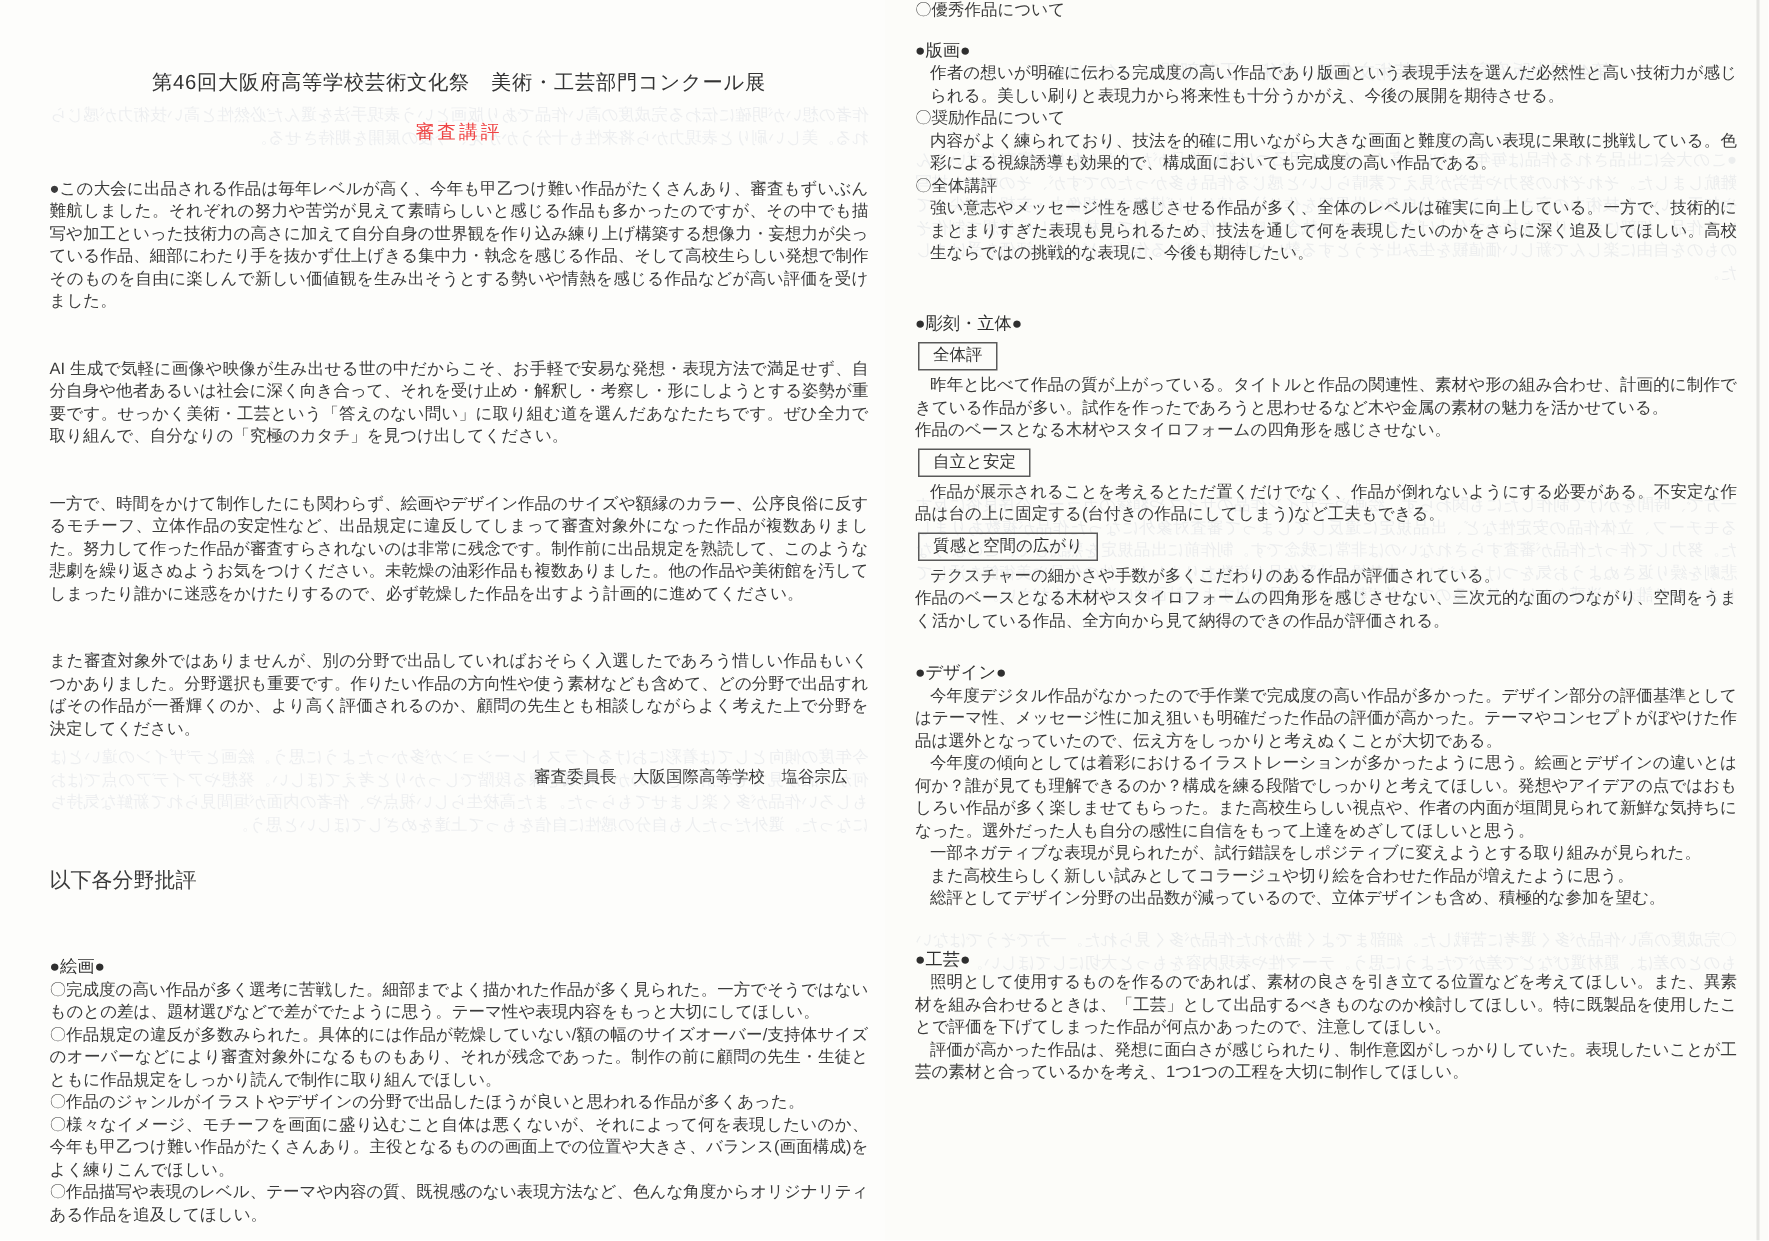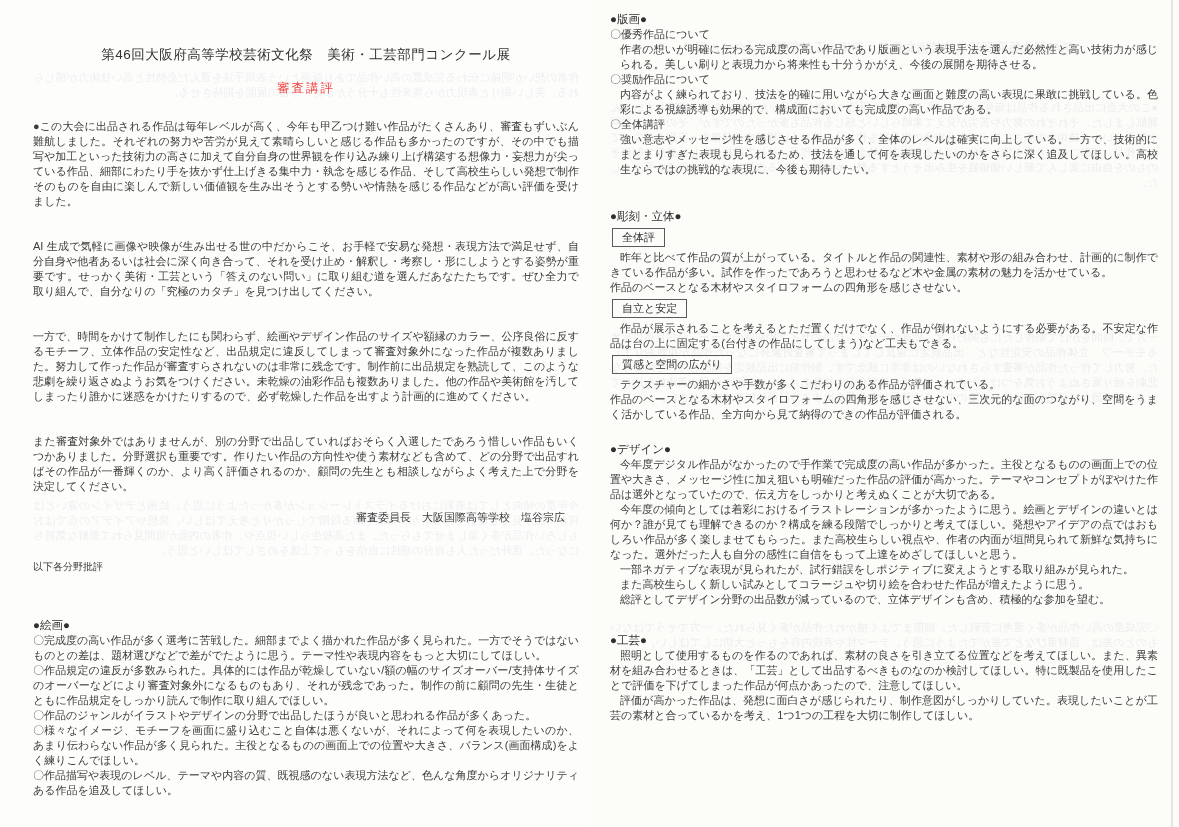--- a/index.html
+++ b/index.html
@@ -15,21 +15,21 @@
   .content{position:relative;z-index:2;}
   .content-left{margin:0 11px 0 33px;width:546px;}
   .content-right{margin:0 21px 0 20px;width:548px;}
   p{margin:0;}
   .body-text{font-size:11px;line-height:15px;text-align:justify;}
   .doc-title{font-size:13.5px;text-align:center;padding-top:46px;letter-spacing:.5px;color:#333;}
   .doc-subtitle{font-size:12.5px;text-align:center;margin-top:16px;letter-spacing:2px;color:#ef4444;}
   .para{margin-top:30px;}
   .para-first{margin-top:22px;}
   .signature{margin-top:16px;text-align:right;padding-right:14px;font-size:11px;}
-  .fields-note{margin-top:34px;font-size:10px;}
+  .fields-note{margin-top:54px;font-size:14px;}
   .section-heading{font-size:11.5px;margin-top:0;color:#2f2f2f;}
   .painting-heading{margin-top:44px;}
   .entry-label{font-size:11px;line-height:15px;}
   .entry-text{padding-left:10px;}
   .box-label{display:inline-block;border:1px solid #5a5a5a;padding:1px 9px 2px 9px;
     font-size:11px;line-height:14px;margin:4px 0 3px 2px;background:transparent;color:#333;}
   .box-text1{text-indent:10px;}
   .box-text2{text-indent:0;}
   .indent1{text-indent:10px;}
   .sculpt-heading{margin-top:32px;}
@@ -60,36 +60,36 @@
     <p class="body-text para">また審査対象外ではありませんが、別の分野で出品していればおそらく入選したであろう惜しい作品もいくつかありました。分野選択も重要です。作りたい作品の方向性や使う素材なども含めて、どの分野で出品すればその作品が一番輝くのか、より高く評価されるのか、顧問の先生とも相談しながらよく考えた上で分野を決定してください。</p>
 
     <p class="signature">審査委員長　大阪国際高等学校　塩谷宗広</p>
 
     <p class="body-text fields-note">以下各分野批評</p>
 
     <p class="body-text section-heading painting-heading">●絵画●</p>
     <p class="body-text">〇完成度の高い作品が多く選考に苦戦した。細部までよく描かれた作品が多く見られた。一方でそうではないものとの差は、題材選びなどで差がでたように思う。テーマ性や表現内容をもっと大切にしてほしい。</p>
     <p class="body-text">〇作品規定の違反が多数みられた。具体的には作品が乾燥していない/額の幅のサイズオーバー/支持体サイズのオーバーなどにより審査対象外になるものもあり、それが残念であった。制作の前に顧問の先生・生徒とともに作品規定をしっかり読んで制作に取り組んでほしい。</p>
     <p class="body-text">〇作品のジャンルがイラストやデザインの分野で出品したほうが良いと思われる作品が多くあった。</p>
-    <p class="body-text">〇様々なイメージ、モチーフを画面に盛り込むこと自体は悪くないが、それによって何を表現したいのか、あまり伝わらない作品が多く見られた。主役となるものの画面上での位置や大きさ、バランス(画面構成)をよく練りこんでほしい。</p>
+    <p class="body-text">〇様々なイメージ、モチーフを画面に盛り込むこと自体は悪くないが、それによって何を表現したいのか、今年も甲乙つけ難い作品がたくさんあり。主役となるものの画面上での位置や大きさ、バランス(画面構成)をよく練りこんでほしい。</p>
     <p class="body-text">〇作品描写や表現のレベル、テーマや内容の質、既視感のない表現方法など、色んな角度からオリジナリティある作品を追及してほしい。</p>
   </div>
 </div>
 
 <div class="page page-right">
 
   <div class="ghost ghost-title" style="top:40px;left:20px;width:548px;">第46回大阪府高等学校芸術文化祭　美術・工芸部門コンクール展</div>
   <div class="ghost" style="top:100px;left:20px;width:548px;">●この大会に出品される作品は毎年レベルが高く、今年も甲乙つけ難い作品がたくさんあり、審査もずいぶん難航しました。それぞれの努力や苦労が見えて素晴らしいと感じる作品も多かったのですが、その中でも描写や加工といった技術力の高さに加えて自分自身の世界観を作り込み練り上げ構築する想像力・妄想力が尖っている作品、細部にわたり手を抜かず仕上げきる集中力・執念を感じる作品、そして高校生らしい発想で制作そのものを自由に楽しんで新しい価値観を生み出そうとする勢いや情熱を感じる作品などが高い評価を受けました。</div>
   <div class="ghost" style="top:330px;left:20px;width:548px;">一方で、時間をかけて制作したにも関わらず、絵画やデザイン作品のサイズや額縁のカラー、公序良俗に反するモチーフ、立体作品の安定性など、出品規定に違反してしまって審査対象外になった作品が複数ありました。努力して作った作品が審査すらされないのは非常に残念です。制作前に出品規定を熟読して、このような悲劇を繰り返さぬようお気をつけください。未乾燥の油彩作品も複数ありました。他の作品や美術館を汚してしまったり誰かに迷惑をかけたりするので、必ず乾燥した作品を出すよう計画的に進めてください。</div>
   <div class="ghost" style="top:620px;left:20px;width:548px;">〇完成度の高い作品が多く選考に苦戦した。細部までよく描かれた作品が多く見られた。一方でそうではないものとの差は、題材選びなどで差がでたように思う。テーマ性や表現内容をもっと大切にしてほしい。</div>
 
   <div class="content content-right">
+    <p class="body-text entry-label">〇優秀作品について</p>
+
     <p class="body-text section-heading hanga-heading">●版画●</p>
-
-    <p class="body-text entry-label">〇優秀作品について</p>
     <p class="body-text entry-text">作者の想いが明確に伝わる完成度の高い作品であり版画という表現手法を選んだ必然性と高い技術力が感じられる。美しい刷りと表現力から将来性も十分うかがえ、今後の展開を期待させる。</p>
     <p class="body-text entry-label">〇奨励作品について</p>
     <p class="body-text entry-text">内容がよく練られており、技法を的確に用いながら大きな画面と難度の高い表現に果敢に挑戦している。色彩による視線誘導も効果的で、構成面においても完成度の高い作品である。</p>
     <p class="body-text entry-label">〇全体講評</p>
     <p class="body-text entry-text">強い意志やメッセージ性を感じさせる作品が多く、全体のレベルは確実に向上している。一方で、技術的にまとまりすぎた表現も見られるため、技法を通して何を表現したいのかをさらに深く追及してほしい。高校生ならではの挑戦的な表現に、今後も期待したい。</p>
 
     <p class="body-text section-heading sculpt-heading">●彫刻・立体●</p>
 
     <div>
       <span class="box-label">全体評</span>
@@ -101,21 +101,21 @@
       <p class="body-text box-text1">作品が展示されることを考えるとただ置くだけでなく、作品が倒れないようにする必要がある。不安定な作品は台の上に固定する(台付きの作品にしてしまう)など工夫もできる。</p>
       <p class="body-text box-text2"></p>
     </div>
     <div>
       <span class="box-label">質感と空間の広がり</span>
       <p class="body-text box-text1">テクスチャーの細かさや手数が多くこだわりのある作品が評価されている。</p>
       <p class="body-text box-text2">作品のベースとなる木材やスタイロフォームの四角形を感じさせない、三次元的な面のつながり、空間をうまく活かしている作品、全方向から見て納得のできの作品が評価される。</p>
     </div>
 
     <p class="body-text section-heading design-heading">●デザイン●</p>
-    <p class="body-text indent1">今年度デジタル作品がなかったので手作業で完成度の高い作品が多かった。主役となるものの画面上での位置や大きさ、メッセージ性に加え狙いも明確だった作品の評価が高かった。テーマやコンセプトがぼやけた作品は選外となっていたので、伝え方をしっかりと考えぬくことが大切である。</p>
+    <p class="body-text indent1">今年度デジタル作品がなかったので手作業で完成度の高い作品が多かった。デザイン部分の評価基準としてはテーマ性、メッセージ性に加え狙いも明確だった作品の評価が高かった。テーマやコンセプトがぼやけた作品は選外となっていたので、伝え方をしっかりと考えぬくことが大切である。</p>
     <p class="body-text indent1">今年度の傾向としては着彩におけるイラストレーションが多かったように思う。絵画とデザインの違いとは何か？誰が見ても理解できるのか？構成を練る段階でしっかりと考えてほしい。発想やアイデアの点ではおもしろい作品が多く楽しませてもらった。また高校生らしい視点や、作者の内面が垣間見られて新鮮な気持ちになった。選外だった人も自分の感性に自信をもって上達をめざしてほしいと思う。</p>
     <p class="body-text indent1">一部ネガティブな表現が見られたが、試行錯誤をしポジティブに変えようとする取り組みが見られた。</p>
     <p class="body-text indent1">また高校生らしく新しい試みとしてコラージュや切り絵を合わせた作品が増えたように思う。</p>
     <p class="body-text indent1">総評としてデザイン分野の出品数が減っているので、立体デザインも含め、積極的な参加を望む。</p>
 
     <p class="body-text section-heading craft-heading">●工芸●</p>
     <p class="body-text indent1">照明として使用するものを作るのであれば、素材の良さを引き立てる位置などを考えてほしい。また、異素材を組み合わせるときは、「工芸」として出品するべきものなのか検討してほしい。特に既製品を使用したことで評価を下げてしまった作品が何点かあったので、注意してほしい。</p>
     <p class="body-text indent1">評価が高かった作品は、発想に面白さが感じられたり、制作意図がしっかりしていた。表現したいことが工芸の素材と合っているかを考え、1つ1つの工程を大切に制作してほしい。</p>
   </div>
 

